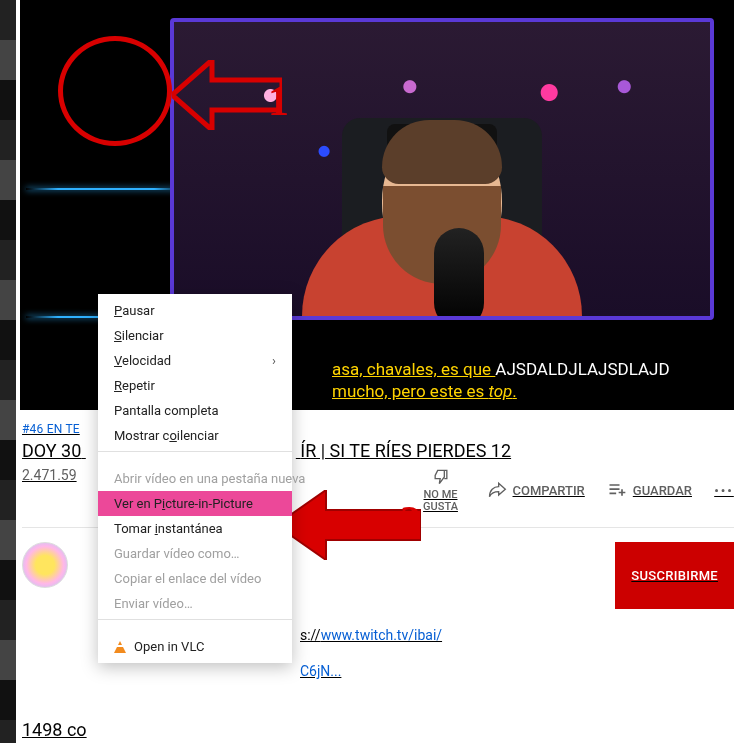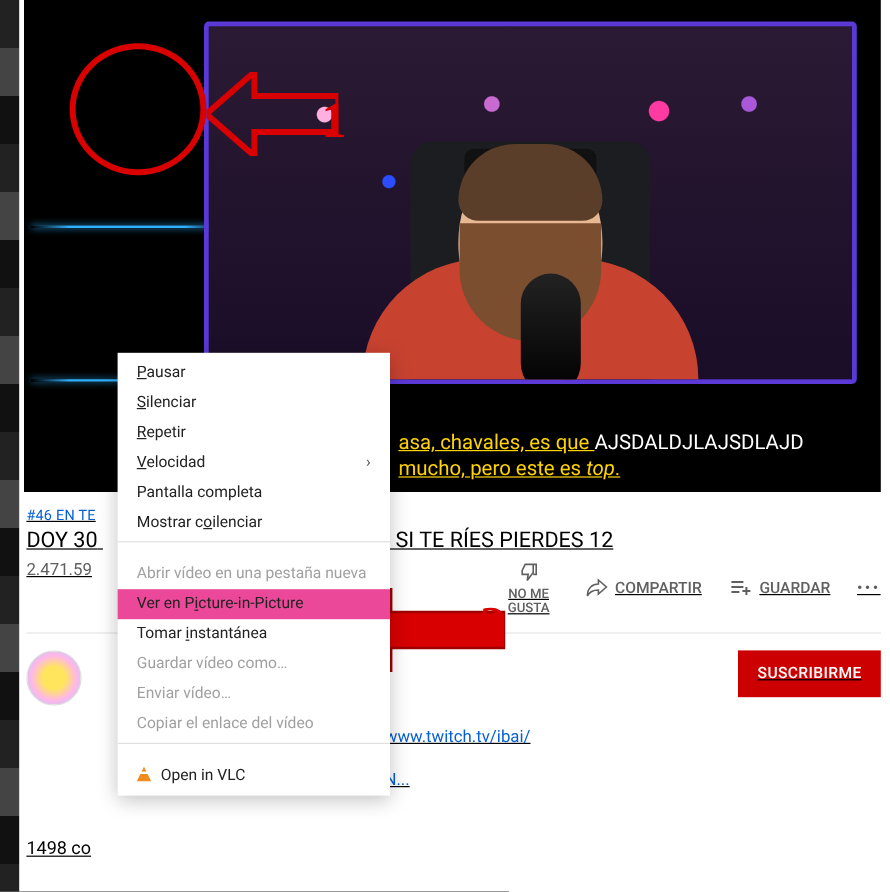--- a/index.html
+++ b/index.html
@@ -51,37 +51,37 @@
   .stats-row { display: flex; margin-top: 6px; font-size: 14px; color: #606060; }
   .views { flex: none; }
   .actions { display: flex; align-items: center; gap: 22px; margin-left: auto; font-size: 13px; font-weight: 500; color: #606060; }
   .action { display: flex; flex-direction: column; align-items: center; gap: 2px; }
   .action-row { display: flex; align-items: center; gap: 6px; }
   .ico { width: 20px; height: 20px; display: inline-flex; align-items: center; justify-content: center; }
   .divider { height: 1px; background: #e5e5e5; margin: 14px 0; }
 
   .channel-row { display: flex; align-items: flex-start; gap: 12px; }
   .avatar { width: 46px; height: 46px; border-radius: 50%; background: radial-gradient(#ffe55e 30%, #ffb7e8 60%, #a0d0ff); border: 1px solid #ddd; }
-  .subscribe { margin-left: auto; padding: 12px 16px; background: #cc0000; color: #fff; font-size: 13px; font-weight: 500; letter-spacing: .3px; border: none; }
+  .subscribe { margin-left: auto; padding: 26px 16px; background: #cc0000; color: #fff; font-size: 13px; font-weight: 500; letter-spacing: .3px; border: none; }
 
   .desc-line { margin-top: 18px; font-size: 14px; color: #030303; }
   .link { color: #065fd4; }
 
-  .comments { margin-top: 40px; font-size: 15px; color: #030303; }
-
-  
-  .ctxmenu { position: absolute; left: 98px; top: 294px; width: 227px; background: #fff; box-shadow: 0 4px 16px rgba(0,0,0,.25); font-size: 13px; color: #222; padding: 4px 0; z-index: 20; }
+  .comments { margin-top: 40px; font-size: 18px; color: #030303; }
+
+  
+  .ctxmenu { position: absolute; left: 98px; top: 294px; width: 194px; background: #fff; box-shadow: 0 4px 16px rgba(0,0,0,.25); font-size: 13px; color: #222; padding: 4px 0; z-index: 20; }
   .mi { padding: 5px 16px 5px 16px; white-space: nowrap; }
   .mi.sep { border-top: 1px solid #e0e0e0; margin-top: 3px; padding-top: 19px; }
   .mi.disabled { color: #a0a0a0; }
   .mi.hl { background: #ec4899; }
   .mi-sub { display: flex; align-items: center; }
   .mi-sub .chev { margin-left: auto; color: #555; }
   .mi .u { text-decoration: underline; }
-  .vlc { display:flex; align-items:flex-start; gap:8px; }
+  .vlc { display:flex; align-items:center; gap:8px; }
   .vlc-cone { width:0; height:0; border-left:6px solid transparent; border-right:6px solid transparent; border-bottom:12px solid #f28b1e; position:relative; }
   .vlc-cone::after{ content:""; position:absolute; left:-5px; top:4px; width:10px; height:2px; background:#fff; }
 </style>
 </head>
 <body>
 
 <div class="edge-strip"></div>
 
 <div class="content">
 
@@ -168,33 +168,33 @@
       <span class="link">C6jN...</span>
     </div>
 
     <div class="comments">1498 co</div>
   </div>
 </div>
 
 <div class="ctxmenu">
   <div class="mi"><span class="u">P</span><span>ausar</span></div>
   <div class="mi"><span class="u">S</span><span>ilenciar</span></div>
-  <div class="mi"><span class="u">R</span><span>epetir</span></div>
   <div class="mi mi-sub">
       <span><span class="u">V</span><span>elocidad</span></span>
       <span class="chev">›</span>
     </div>
+  <div class="mi"><span class="u">R</span><span>epetir</span></div>
   <div class="mi">Pantalla completa</div>
   <div class="mi"><span>Mostrar c</span><span class="u">o</span><span>ilenciar</span></div>
   <div class="mi sep disabled">Abrir vídeo en una pestaña nueva</div>
   <div class="mi hl"><span>Ver en P</span><span class="u">i</span><span>cture-in-Picture</span></div>
   <div class="mi"><span>Tomar </span><span class="u">i</span><span>nstantánea</span></div>
   <div class="mi disabled">Guardar vídeo como…</div>
+  <div class="mi disabled">Copiar el enlace del vídeo</div>
   <div class="mi disabled">Enviar vídeo…</div>
-  <div class="mi disabled">Copiar el enlace del vídeo</div>
   <div class="mi sep vlc">
     <span class="vlc-cone"></span>
     <span>Open in VLC</span>
   </div>
 </div>
 
 <div class="ann-box"></div>
 <div class="ann-arrow2">
   <svg class="arrow-shape" viewBox="0 0 145 70">
       <path d="M145 20 L50 20 L50 0 L0 35 L50 70 L50 50 L145 50 Z" fill="#d80000" stroke="#a00000" stroke-width="2"></path>

